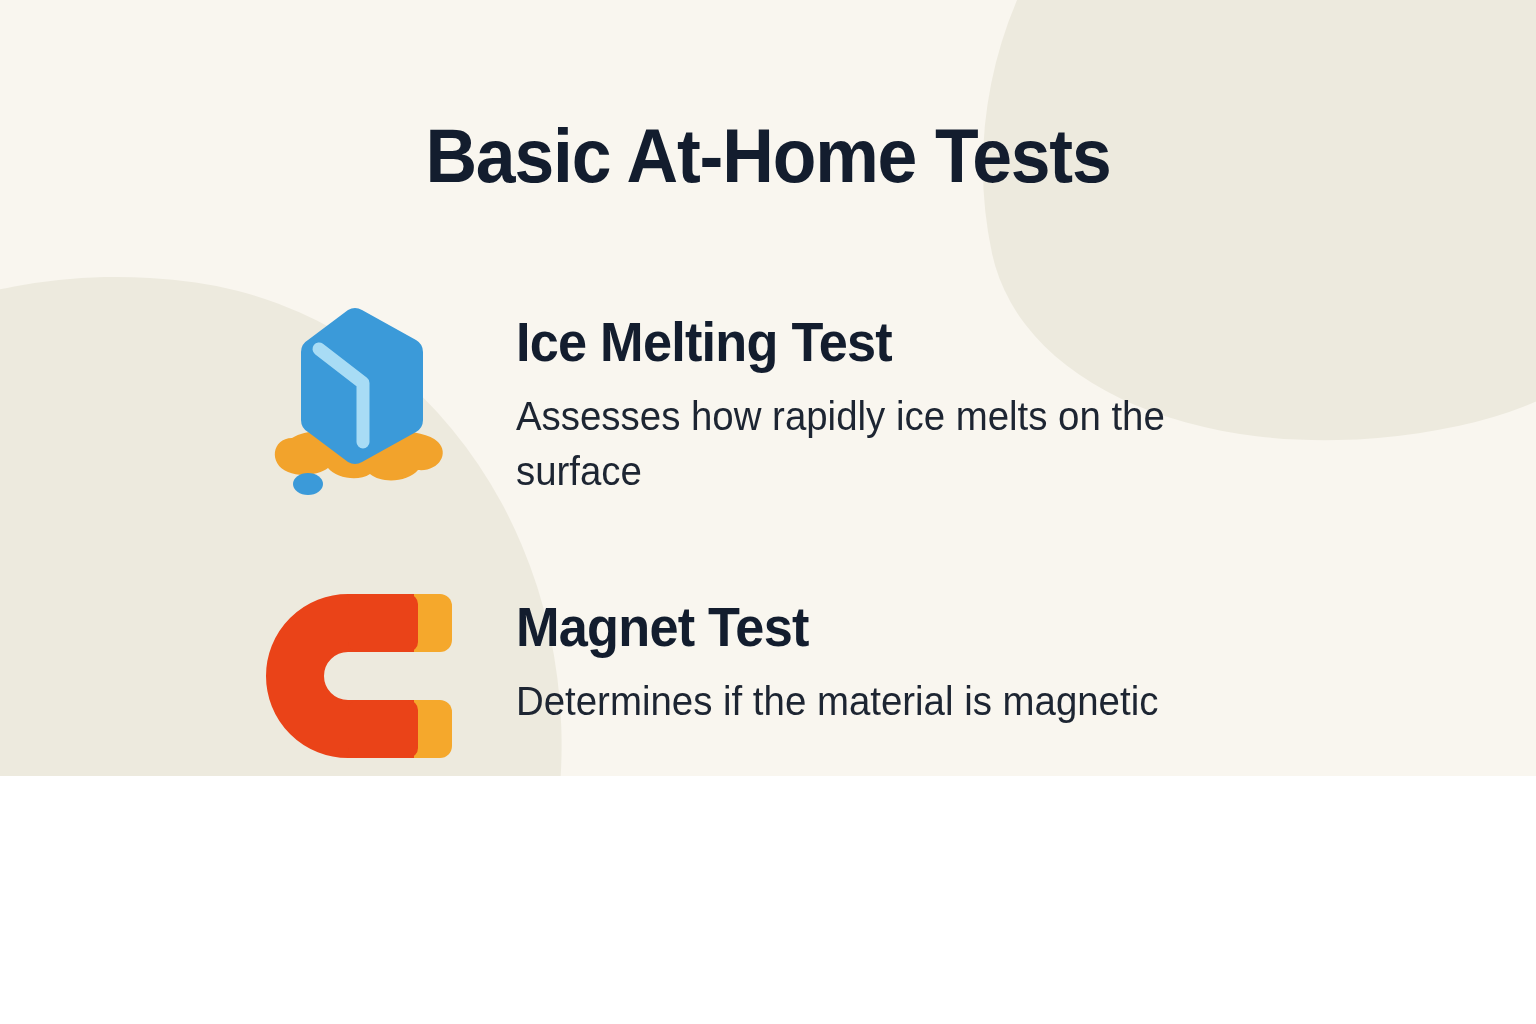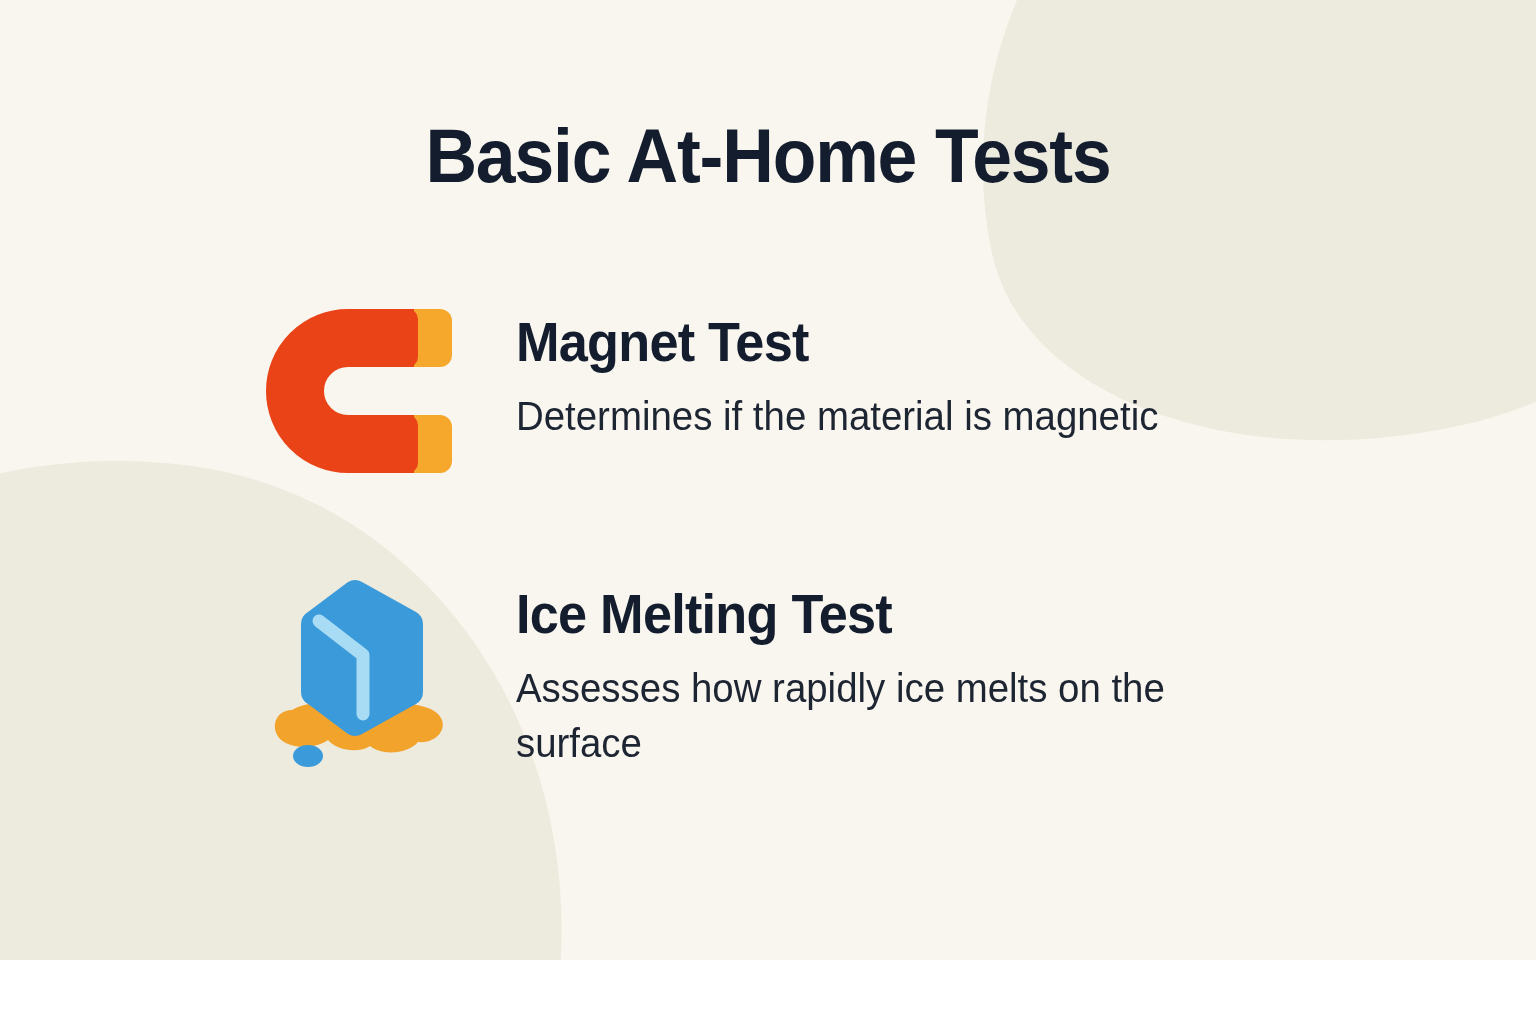--- a/index.html
+++ b/index.html
@@ -7,21 +7,21 @@
     padding: 0;
     background: #ffffff;
   }
   body {
     font-family: "Liberation Sans", sans-serif;
   }
 
   .slide {
     position: relative;
     width: 1536px;
-    height: 960px;
+    height: 776px;
     overflow: hidden;
     background: #f9f6ef;
   }
 
   
   .bg-layer {
     position: absolute;
     inset: 0;
     overflow: hidden;
     pointer-events: none;
@@ -134,43 +134,20 @@
   <div class="bg-layer">
     <div class="blob blob-tr"></div>
     <div class="blob blob-bl"></div>
   </div>
 
   <div class="content">
 
     <div class="page-title">Basic At-Home Tests</div>
 
     <div class="items">
-
-      <div class="item item-magnet">
-        <div class="icon-slot">
-          <svg class="icon-svg" viewBox="0 0 200 190" xmlns="http://www.w3.org/2000/svg" aria-hidden="true">
-
-            <path d="M 160 42
-                     L 86 42
-                     A 53 53 0 0 0 86 148
-                     L 160 148" fill="none" stroke="#ea4318" stroke-width="58" stroke-linecap="butt"></path>
-
-            <path d="M 152 13 H 178 a 12 12 0 0 1 12 12 v 34 a 12 12 0 0 1 -12 12 H 152 Z" fill="#f5a82c"></path>
-
-            <path d="M 152 119 H 178 a 12 12 0 0 1 12 12 v 34 a 12 12 0 0 1 -12 12 H 152 Z" fill="#f5a82c"></path>
-
-            <rect x="86" y="13" width="70" height="58" rx="10" fill="#ea4318"></rect>
-            <rect x="86" y="119" width="70" height="58" rx="10" fill="#ea4318"></rect>
-          </svg>
-        </div>
-        <div class="item-text">
-          <div class="item-title">Magnet Test</div>
-          <div class="item-desc">Determines if the material is magnetic</div>
-        </div>
-      </div>
 
       <div class="item item-ice">
         <div class="icon-slot">
           <svg class="icon-svg" viewBox="0 0 200 200" xmlns="http://www.w3.org/2000/svg" aria-hidden="true">
 
             <path d="M 30 142
                      C 10 142 6 168 26 176
                      C 40 182 58 178 66 172
                      C 74 182 96 186 108 178
                      C 120 188 146 186 156 174
@@ -197,15 +174,38 @@
 
             <ellipse cx="46" cy="188" rx="15" ry="11" fill="#3b9ad9"></ellipse>
           </svg>
         </div>
         <div class="item-text">
           <div class="item-title">Ice Melting Test</div>
           <div class="item-desc">Assesses how rapidly ice melts on the surface</div>
         </div>
       </div>
 
+      <div class="item item-magnet">
+        <div class="icon-slot">
+          <svg class="icon-svg" viewBox="0 0 200 190" xmlns="http://www.w3.org/2000/svg" aria-hidden="true">
+
+            <path d="M 160 42
+                     L 86 42
+                     A 53 53 0 0 0 86 148
+                     L 160 148" fill="none" stroke="#ea4318" stroke-width="58" stroke-linecap="butt"></path>
+
+            <path d="M 152 13 H 178 a 12 12 0 0 1 12 12 v 34 a 12 12 0 0 1 -12 12 H 152 Z" fill="#f5a82c"></path>
+
+            <path d="M 152 119 H 178 a 12 12 0 0 1 12 12 v 34 a 12 12 0 0 1 -12 12 H 152 Z" fill="#f5a82c"></path>
+
+            <rect x="86" y="13" width="70" height="58" rx="10" fill="#ea4318"></rect>
+            <rect x="86" y="119" width="70" height="58" rx="10" fill="#ea4318"></rect>
+          </svg>
+        </div>
+        <div class="item-text">
+          <div class="item-title">Magnet Test</div>
+          <div class="item-desc">Determines if the material is magnetic</div>
+        </div>
+      </div>
+
     </div>
   </div>
 </div>
 
 </body></html>

